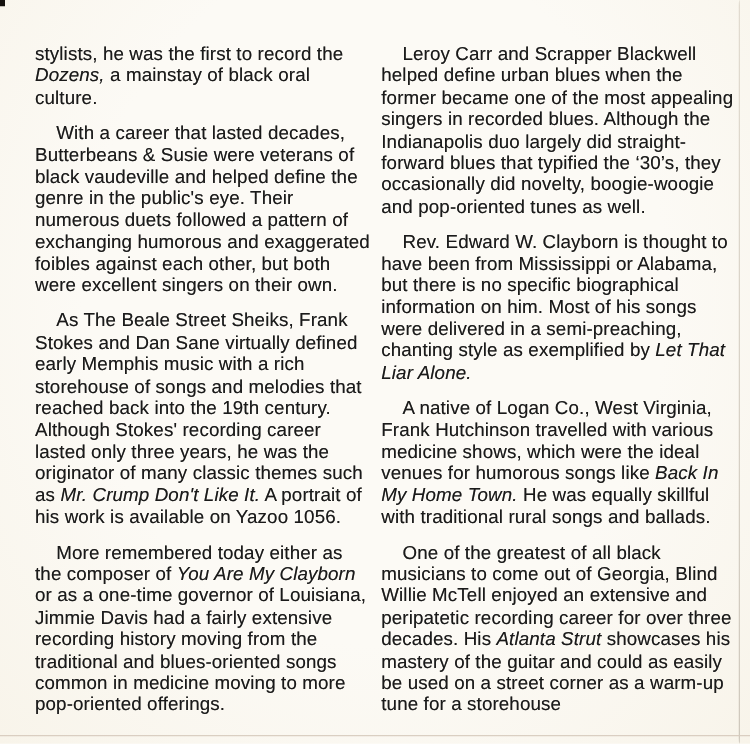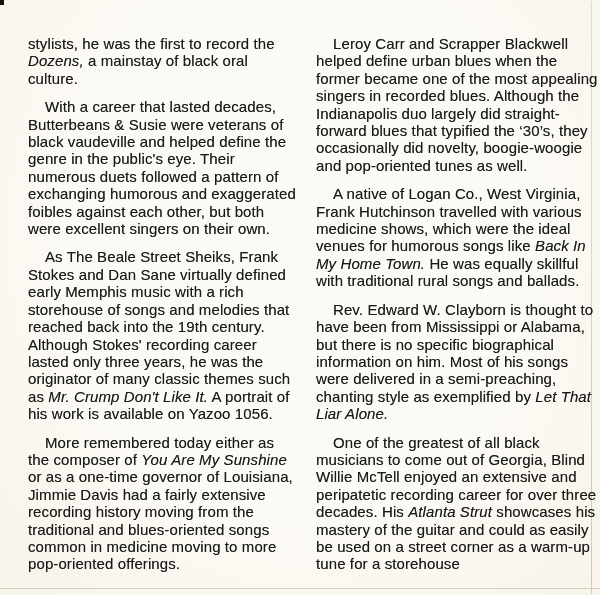--- a/index.html
+++ b/index.html
@@ -5,21 +5,21 @@
   html,body{margin:0;padding:0;}
   .page{
     position:relative;
     width:600px;height:595px;
     overflow:hidden;
     background:radial-gradient(ellipse at 50% 40%, #fcfaf5 55%, #f8f4ea 100%);
     font-family:"Liberation Sans","DejaVu Sans",sans-serif;
   }
   .columns{
     position:absolute;top:35px;left:28px;
-    display:flex;gap:20px;
+    display:flex;gap:9px;
   }
   .col{width:268px;}
   .col.right{width:282px;}
   .para{
     margin:0 0 11px 0;
     font-size:15px;
     line-height:17.4px;
     letter-spacing:0.1px;
     color:#1a1a1a;
     text-indent:17px;
@@ -48,22 +48,22 @@
 
 <div class="page">
   <div class="mark-topleft"></div>
   <div class="edge-right"></div>
   <div class="edge-bottom"></div>
   <div class="columns">
       <div class="col">
         <p class="para noindent"><span>stylists, he was the first to record the </span><span class="it">Dozens,</span><span> a mainstay of black oral culture.</span></p>
         <p class="para"><span>With a career that lasted decades, Butterbeans &amp; Susie were veterans of black vaudeville and helped define the genre in the public's eye.  Their numerous duets followed a pattern of exchanging humorous and exaggerated foibles against each other, but both were excellent singers on their own.</span></p>
         <p class="para"><span>As The Beale Street Sheiks, Frank Stokes and Dan Sane virtually defined early Memphis music with a rich storehouse of songs and melodies that reached back into the 19th century.  Although Stokes' recording career lasted only three years, he was the originator of many classic themes such as </span><span class="it">Mr. Crump Don't Like It.</span><span>  A portrait of his work is available on Yazoo 1056.</span></p>
-        <p class="para"><span>More remembered today either as the composer of </span><span class="it">You Are My Sunshine</span><span> or as a one-time governor of Louisiana, Jimmie Davis had a fairly extensive recording history moving from the traditional and blues-oriented songs common in medicine moving to more pop-oriented offerings.</span></p>
+        <p class="para"><span>More remembered today either as the composer of </span><span class="it">You Are My Clayborn</span><span> or as a one-time governor of Louisiana, Jimmie Davis had a fairly extensive recording history moving from the traditional and blues-oriented songs common in medicine moving to more pop-oriented offerings.</span></p>
       </div>
       <div class="col right">
         <p class="para"><span>Leroy Carr and Scrapper Blackwell helped define urban blues when the former became one of the most appealing singers in recorded blues.  Although the Indianapolis duo largely did straight-forward blues that typified the ‘30’s, they occasionally did novelty, boogie-woogie and pop-oriented tunes as well.</span></p>
+        <p class="para"><span>Rev. Edward W. Clayborn is thought to have been from Mississippi or Alabama, but there is no specific biographical information on him.  Most of his songs were delivered in a semi-preaching, chanting style as exemplified by </span><span class="it">Let That Liar Alone.</span></p>
         <p class="para"><span>A native of Logan Co., West Virginia, Frank Hutchinson travelled with various medicine shows, which were the ideal venues for humorous songs like </span><span class="it">Back In My Home Town.</span><span>  He was equally skillful with traditional rural songs and ballads.</span></p>
-        <p class="para"><span>Rev. Edward W. Clayborn is thought to have been from Mississippi or Alabama, but there is no specific biographical information on him.  Most of his songs were delivered in a semi-preaching, chanting style as exemplified by </span><span class="it">Let That Liar Alone.</span></p>
         <p class="para"><span>One of the greatest of all black musicians to come out of Georgia, Blind Willie McTell enjoyed an extensive and peripatetic recording career for over three decades.  His </span><span class="it">Atlanta Strut</span><span> showcases his mastery of the guitar and could as easily be used on a street corner as a warm-up tune for a storehouse</span></p>
       </div>
     </div>
 </div>
 
 </body></html>

